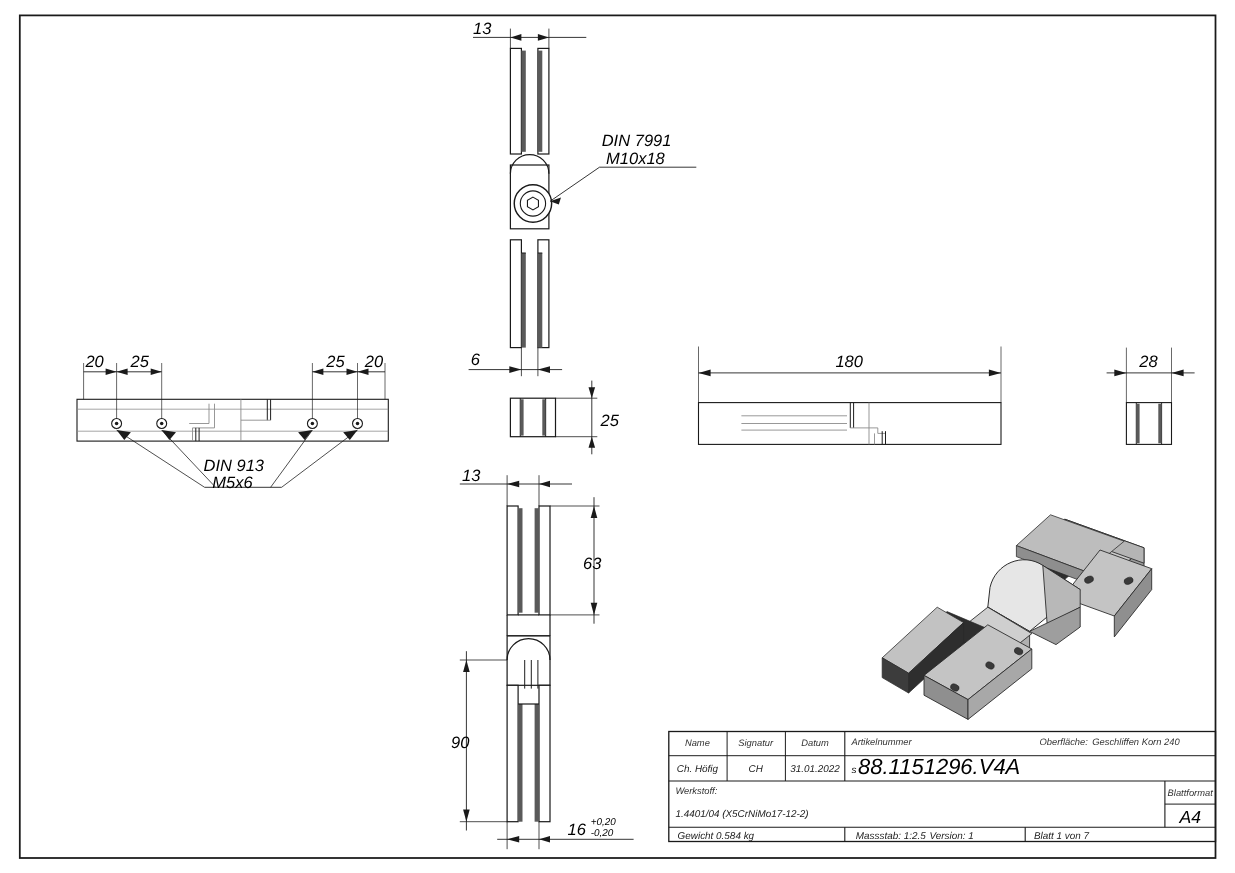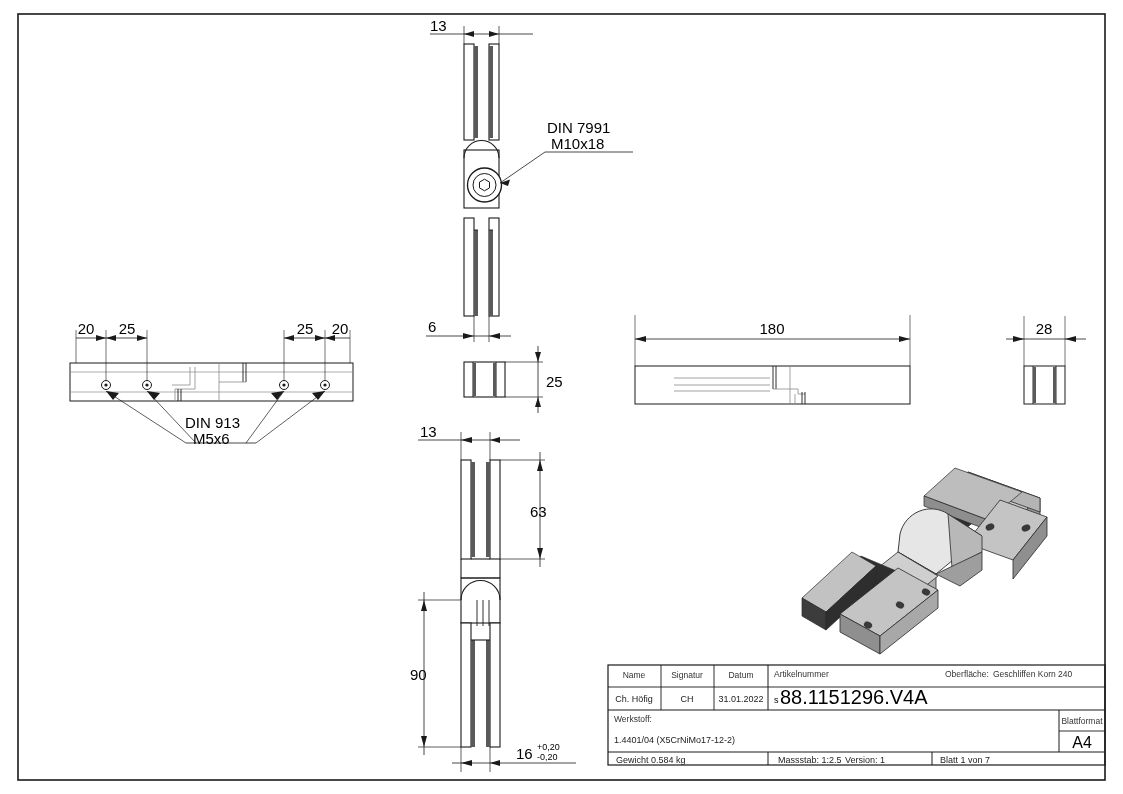--- a/index.html
+++ b/index.html
@@ -13,20 +13,21 @@
     font-family: "Liberation Sans", sans-serif;
     color: #000;
     overflow: hidden;
     position: relative;
   }
   #sheet {
     position: absolute;
     left: 0; top: 0;
     width: 1123px;
     height: 674px;
+    font-style: italic;
   }
   .svg-layer {
     position: absolute;
     left: 0; top: 0;
     width: 1123px;
     height: 794px;
   }
   text {
     font-family: "Liberation Sans", sans-serif;
     fill: #000;

